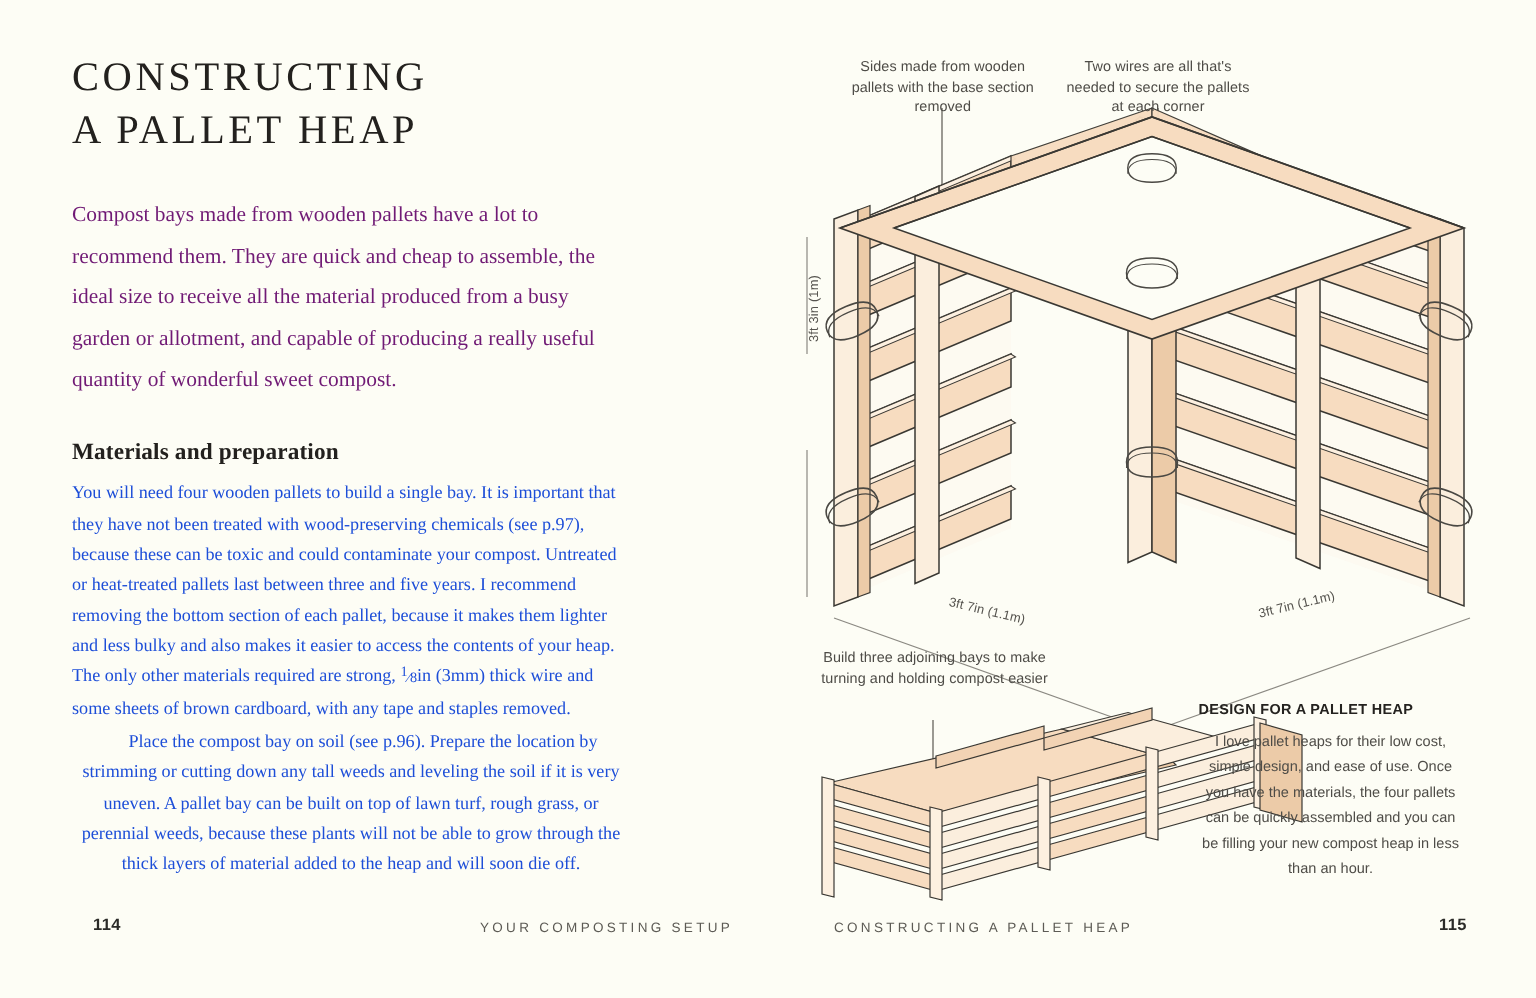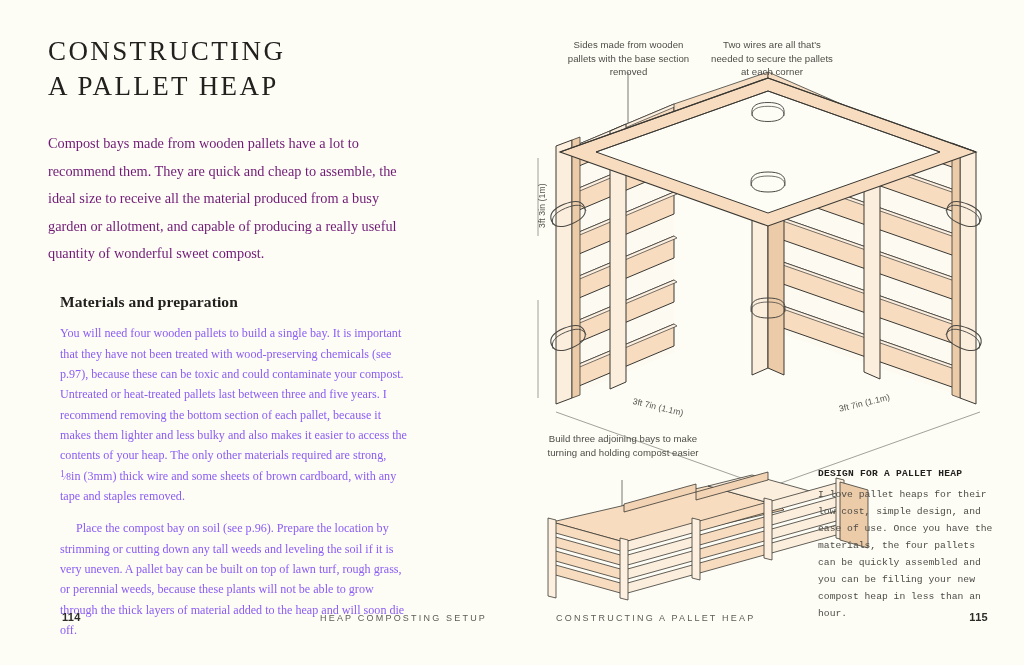--- a/index.html
+++ b/index.html
@@ -32,43 +32,43 @@
     font-size:14.3px;
     line-height:1.92;
     color:#701a75;
     margin:0;
   }
   .section-head{
     font-family:"Liberation Serif", serif;
     font-weight:700;
     font-size:15.5px;
     color:#23211e;
-    margin:26px 0 7px 12px;
+    margin:26px 0 7px 0;
     letter-spacing:.1px;
   }
   .body-text{
     font-family:"Liberation Serif", serif;
     font-size:12.1px;
     line-height:1.68;
-    color:#8b5cf6;
-    margin:12px;
+    color:#1d4ed8;
+    margin:0;
     text-align:left;
   }
-  .body-text.indent{text-indent:16px;margin-top:2px;}
+  .body-text.indent{text-indent:16px;margin-top:2px;text-align:center;}
   .frac{font-size:9.5px;vertical-align:.32em;}
   .frac-d{font-size:9.5px;vertical-align:-.05em;}
 
   
   .folio{
     position:absolute;bottom:42px;
     font-family:"Liberation Sans", sans-serif;
     font-weight:700;font-size:11px;color:#2b2b28;letter-spacing:.3px;margin-left:14px;
   }
   .folio.left{left:48px;}
-  .folio.right{right:36px;}
+  .folio.right{right:46px;}
   .runhead{
     position:absolute;bottom:42px;
     font-family:"Liberation Sans", sans-serif;
     font-size:9px;letter-spacing:2.2px;color:#5d5b55;
   }
   .runhead.left{left:320px;}
   .runhead.right{left:556px;}
 
   
   .illus{position:absolute;left:512px;top:0;width:512px;height:665px;}
@@ -78,28 +78,28 @@
     position:absolute;
     font-size:9.6px;line-height:1.42;
     color:#4e4c47;text-align:center;
     letter-spacing:.05px;
   }
   #callout-sides{left:561px;top:38px;width:135px;}
   #callout-wires{left:707px;top:38px;width:130px;}
   #callout-bays{left:547px;top:432px;width:152px;text-align:center;}
 
   .design-box{
-    position:absolute;left:818px;top:468px;width:176px;font-family:Liberation Mono, monospace;
+    position:absolute;left:799px;top:468px;width:176px;
   }
   .design-title{
     font-size:9.6px;font-weight:700;letter-spacing:.25px;
     color:#24221f;margin:0 0 7px 0;
   }
   .design-body{
-    font-size:9.7px;line-height:1.76;color:#4e4c47;margin:0;
+    font-size:9.7px;line-height:1.76;color:#4e4c47;margin:0;text-align:center;
   }
 
   .dim-label{
     position:absolute;font-size:8.6px;color:#55534e;letter-spacing:.1px;
     white-space:nowrap;
   }
   #dim-height{left:537px;top:228px;transform:rotate(-90deg);transform-origin:left top;}
   #dim-left{left:634px;top:396px;transform:rotate(13.5deg);transform-origin:left top;}
   #dim-right{left:838px;top:404px;transform:rotate(-13.5deg);transform-origin:left top;}
 </style>
@@ -296,17 +296,17 @@
   <div class="dim-label" id="dim-height">3ft 3in (1m)</div>
   <div class="dim-label" id="dim-left">3ft 7in (1.1m)</div>
   <div class="dim-label" id="dim-right">3ft 7in (1.1m)</div>
 
   <div class="design-box">
     <p class="design-title">DESIGN FOR A PALLET HEAP</p>
     <p class="design-body">I love pallet heaps for their low cost, simple design, and ease of use. Once you have the materials, the four pallets can be quickly assembled and you can be filling your new compost heap in less than an hour.</p>
   </div>
 
   <div class="folio left">114</div>
-  <div class="runhead left">HEAP COMPOSTING SETUP</div>
+  <div class="runhead left">YOUR COMPOSTING SETUP</div>
   <div class="runhead right">CONSTRUCTING A PALLET HEAP</div>
   <div class="folio right">115</div>
 
 </div>
 
 </body></html>

